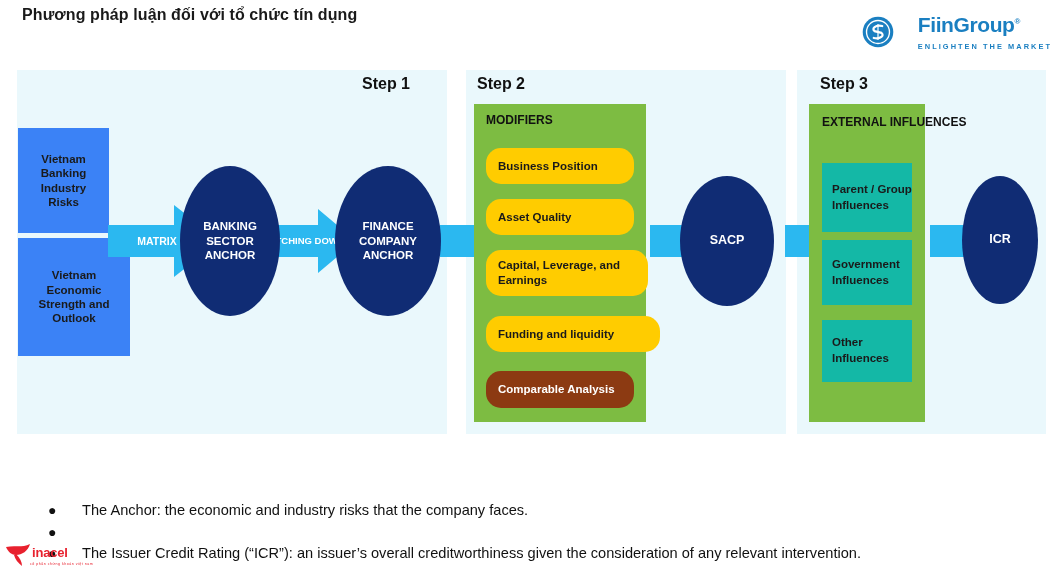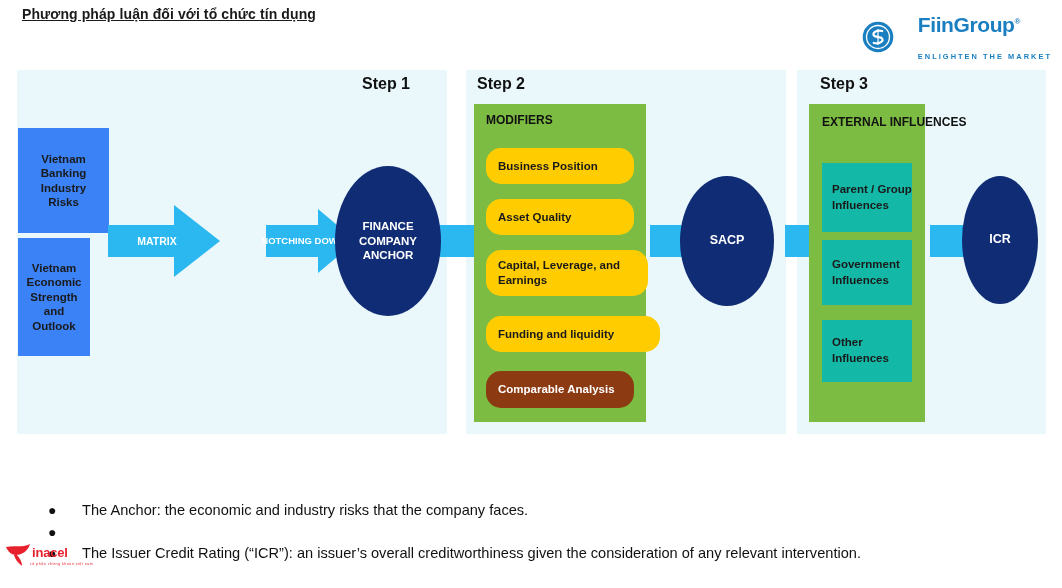--- a/index.html
+++ b/index.html
@@ -9,32 +9,32 @@
     font-family:"Liberation Sans", sans-serif;
     color:#111;
     overflow:hidden;
     position:relative;
   }
   .page{position:absolute;inset:0;}
 
   
   .title{
     position:absolute;left:22px;top:6px;
-    font-size:14px;font-weight:700;color:#1a1a1a;
-    letter-spacing:.1px;white-space:nowrap;text-decoration:underline;
+    font-size:16px;font-weight:700;color:#1a1a1a;
+    letter-spacing:.1px;white-space:nowrap;
   }
   .logo{
     position:absolute;right:10px;top:14px;
     display:flex;align-items:center;gap:23px;
   }
   .logo-mark{width:34px;height:34px;flex:0 0 34px;}
   .logo-text{display:flex;flex-direction:column;line-height:1;}
   .logo-name{font-size:21px;font-weight:700;color:#1a7fc1;letter-spacing:-.4px;position:relative;}
   .logo-name .reg{font-size:8px;vertical-align:super;font-weight:600;}
-  .logo-tag{font-size:7.4px;color:#1a7fc1;letter-spacing:2.05px;margin-top:18px;font-weight:600;}
+  .logo-tag{font-size:7.4px;color:#1a7fc1;letter-spacing:2.05px;margin-top:8px;font-weight:600;}
 
   
   .panel{position:absolute;background:#eaf8fc;}
   #panel-1{left:17px;  top:70px;width:430px;height:364px;}
   #panel-2{left:466px; top:70px;width:320px;height:364px;}
   #panel-3{left:797px; top:70px;width:249px;height:364px;}
 
   .step-label{
     position:absolute;font-size:16px;font-weight:700;color:#111;
   }
@@ -42,21 +42,21 @@
   #step-2-label{left:477px;top:75px;}
   #step-3-label{left:820px;top:75px;}
 
   
   .ybox{
     position:absolute;background:#3b82f6;color:#1a1a1a;
     font-weight:700;display:flex;align-items:center;justify-content:center;
     text-align:center;line-height:1.25;
   }
   #box-banking-risks{left:18px;top:128px;width:91px;height:105px;font-size:11.5px;padding:0 6px;box-sizing:border-box;}
-  #box-economic-strength{left:18px;top:238px;width:72px;height:118px;font-size:11.5px;padding:0 6px;box-sizing:border-box;}
+  #box-economic-strength{left:18px;top:238px;width:112px;height:118px;font-size:11.5px;padding:0 6px;box-sizing:border-box;}
 
   
   .arrow{position:absolute;display:flex;align-items:center;justify-content:center;}
   .arrow .shaft{position:absolute;background:#2BB8F0;}
   .arrow .head{position:absolute;width:0;height:0;}
   .arrow .alabel{
     position:relative;z-index:3;color:#fff;font-weight:700;text-align:center;line-height:1.2;
   }
 
   
@@ -199,20 +199,21 @@
   <div class="arrow" id="arrow-sacps3">
     <span class="shaft"></span>
     <span class="head"></span>
   </div>
 
   <div class="arrow" id="arrow-s3icr">
     <span class="shaft"></span>
     <span class="head"></span>
   </div>
 
+  <div class="ellipse" id="ellipse-banking-sector-anchor">BANKING SECTOR ANCHOR</div>
   <div class="ellipse" id="ellipse-finance-company-anchor">FINANCE COMPANY ANCHOR</div>
   <div class="ellipse" id="ellipse-sacp">SACP</div>
   <div class="ellipse" id="ellipse-icr">ICR</div>
 
   <div class="greenbox" id="group-modifiers"></div>
   <div class="group-title" id="group-modifiers-title">MODIFIERS</div>
 
   <div class="mbox" style="left:486px;top:148px;width:148px;height:36px;">Business Position</div>
   <div class="mbox" style="left:486px;top:199px;width:148px;height:36px;">Asset Quality</div>
   <div class="mbox" style="left:486px;top:250px;width:162px;height:46px;padding-right:8px;">Capital, Leverage, and Earnings</div>

